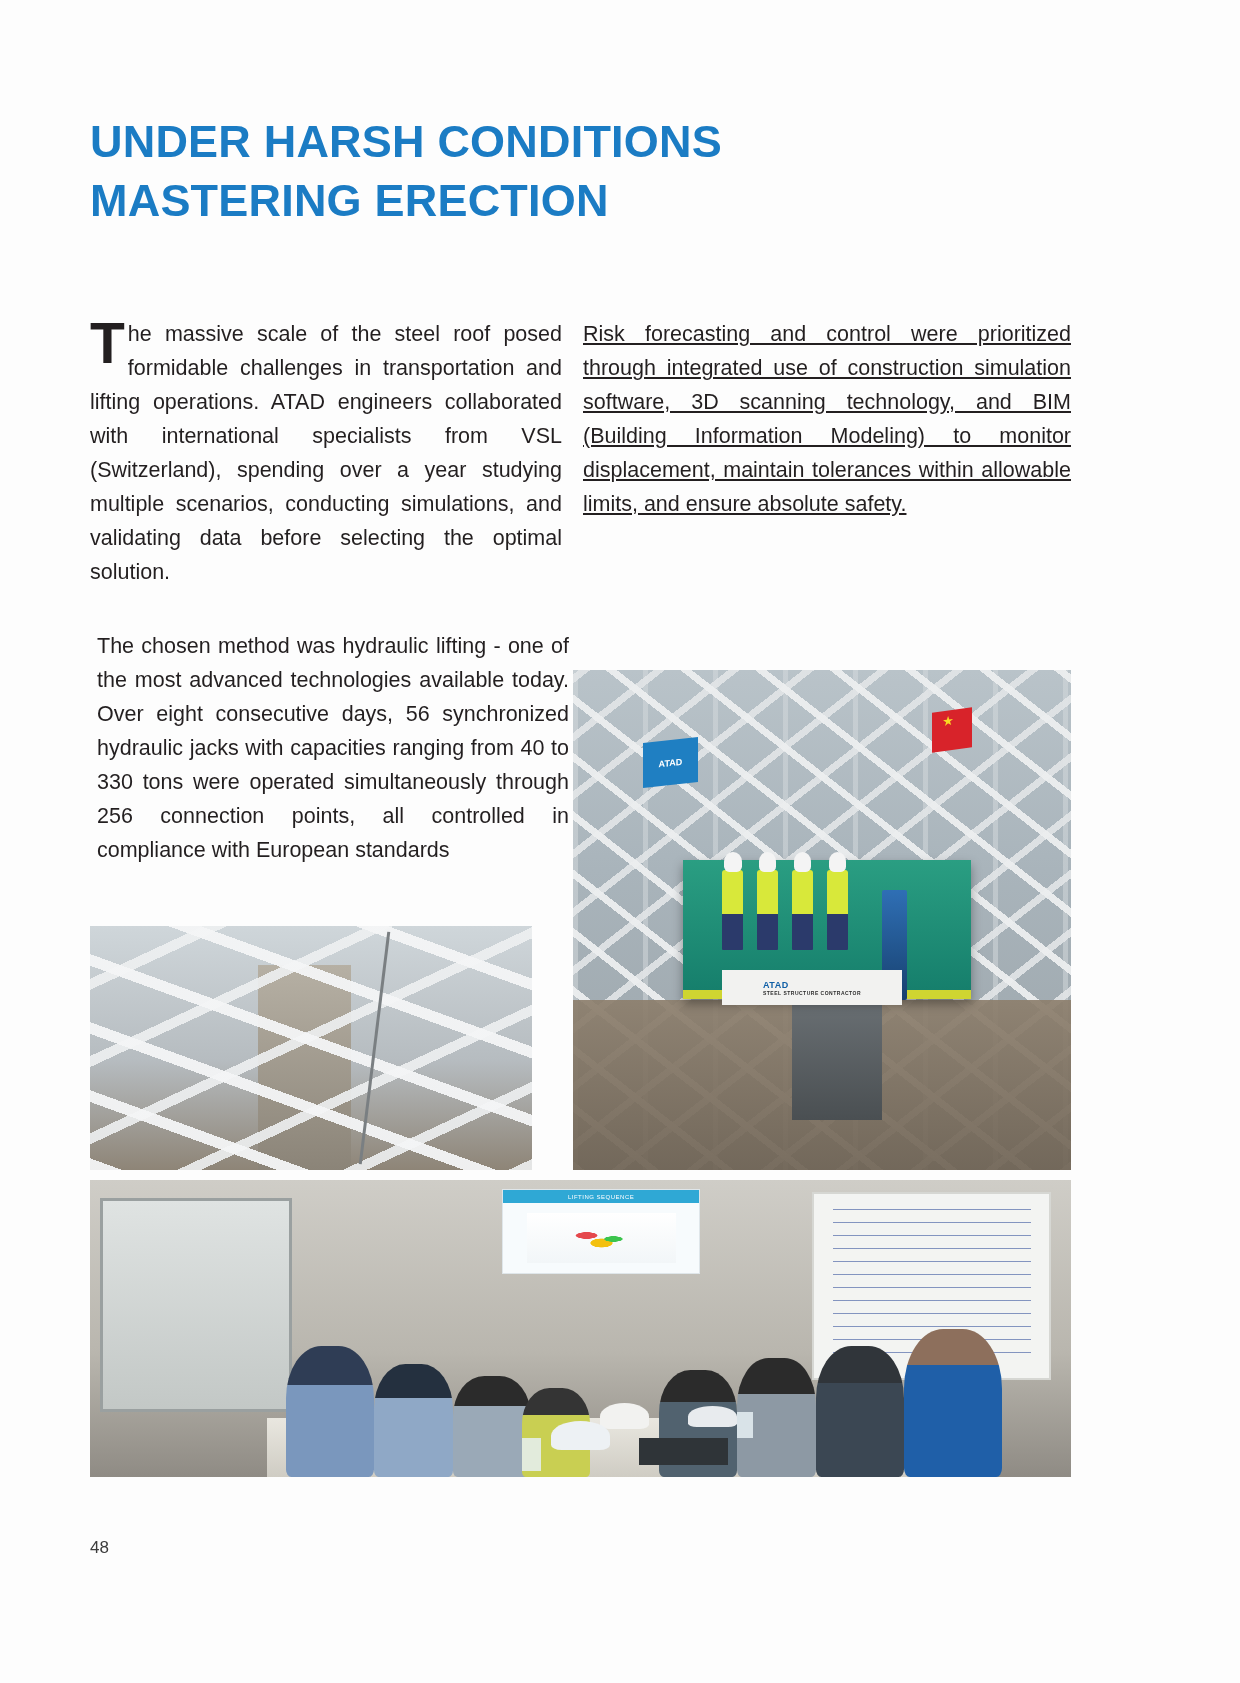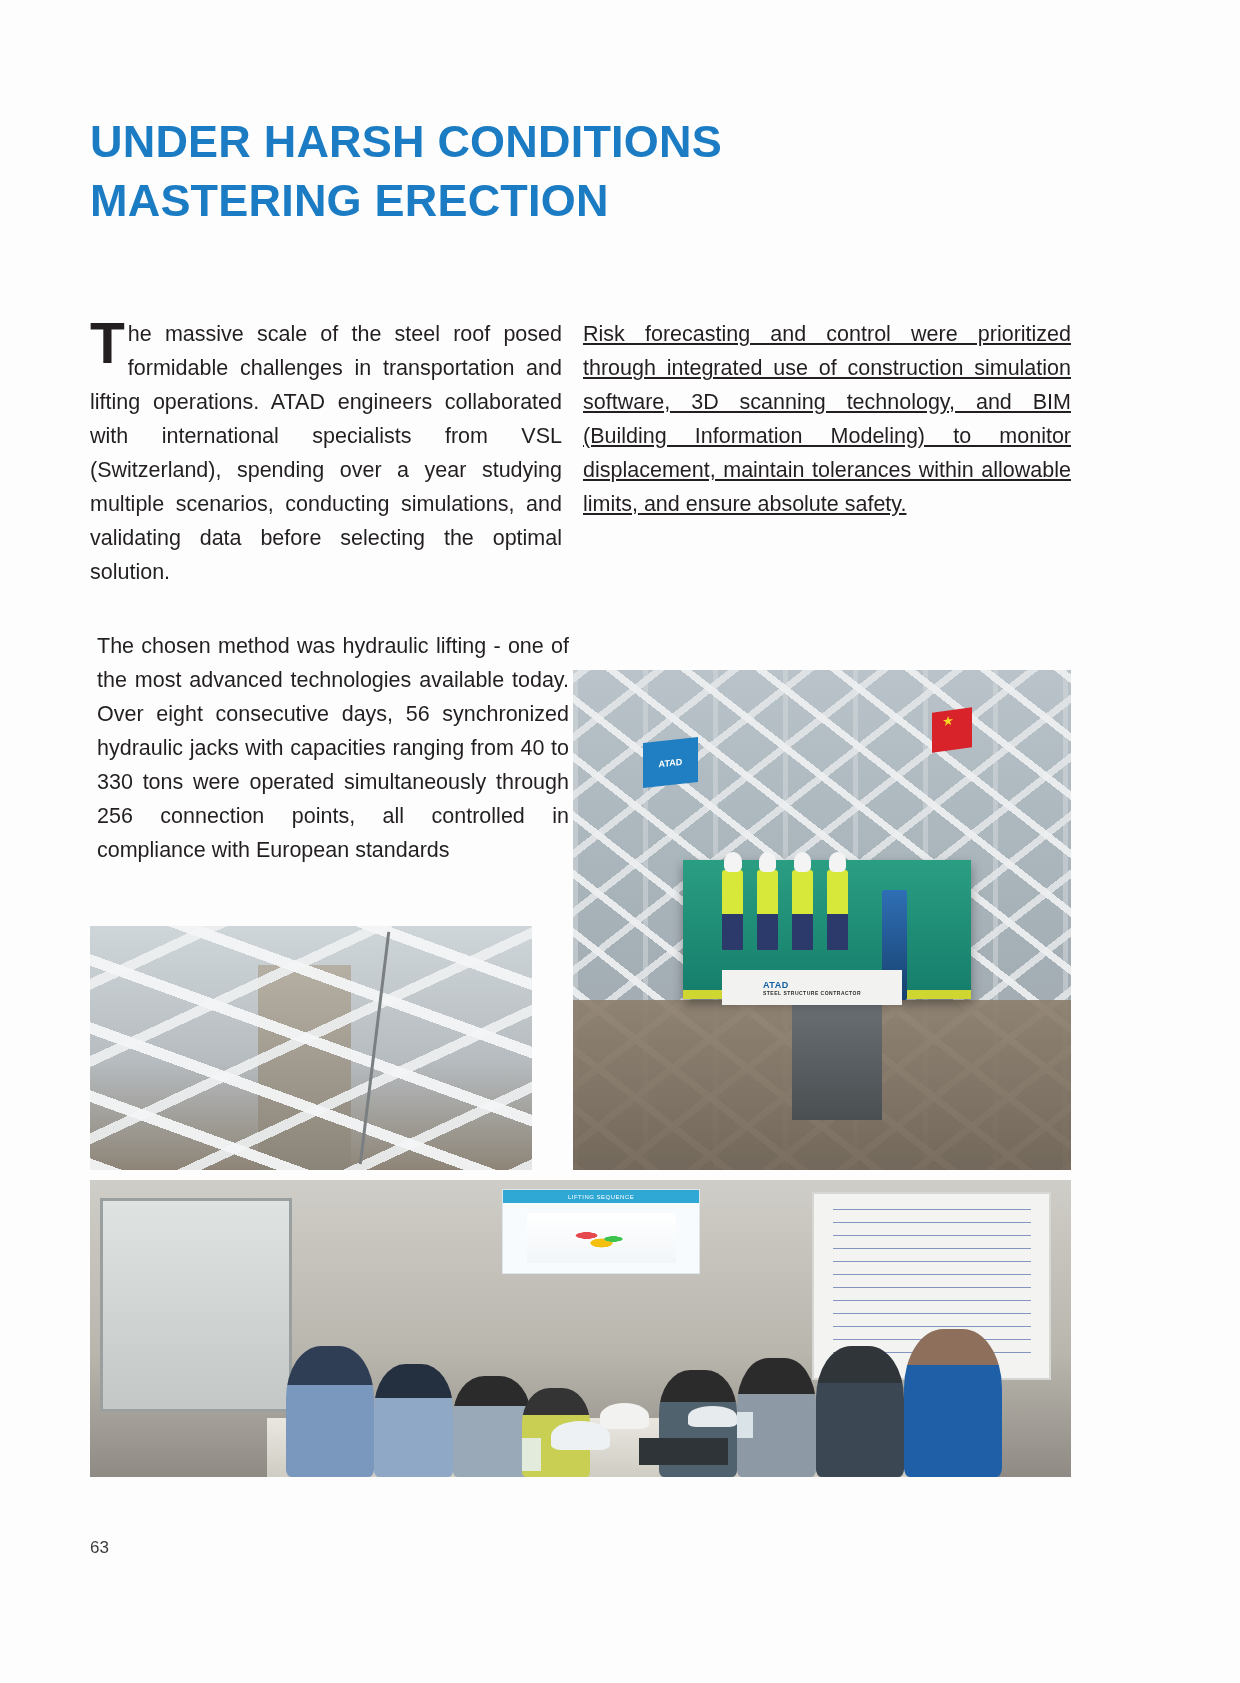--- a/index.html
+++ b/index.html
@@ -331,15 +331,15 @@
       <div class="obj" style="left:52%;bottom:16%;width:5%;height:9%;background:#f2f2f0;border-radius:50% 50% 18% 18%;"></div>
       <div class="obj" style="left:47%;bottom:9%;width:6%;height:10%;background:#edf1f4;border-radius:50% 50% 18% 18%;"></div>
       <div class="obj" style="left:61%;bottom:17%;width:5%;height:7%;background:#e8ebee;border-radius:50% 50% 18% 18%;"></div>
 
       <div class="obj" style="left:56%;bottom:4%;width:9%;height:9%;background:#2f3438;"></div>
       <div class="obj" style="left:44%;bottom:2%;width:2%;height:11%;background:rgba(230,240,245,0.85);"></div>
       <div class="obj" style="left:66%;bottom:13%;width:1.6%;height:9%;background:rgba(230,240,245,0.85);"></div>
     </div>
   </div>
 
-  <div class="pg-num">63</div>
+  <div class="pg-num">48</div>
 
 </div>
 
 </body></html>

